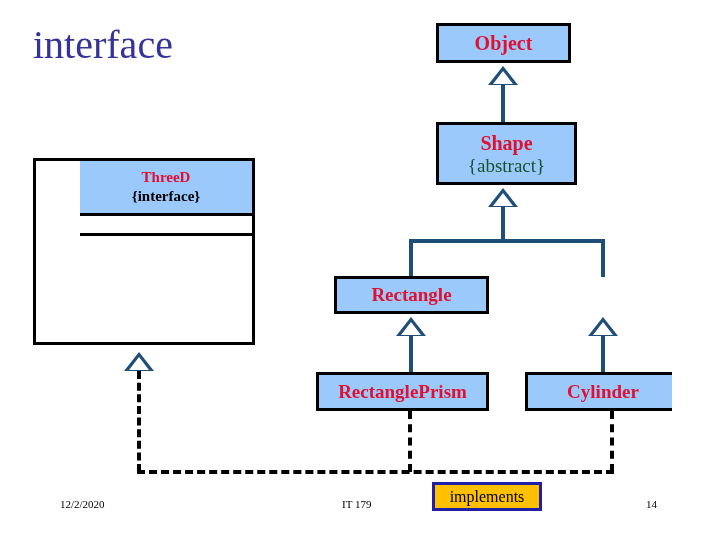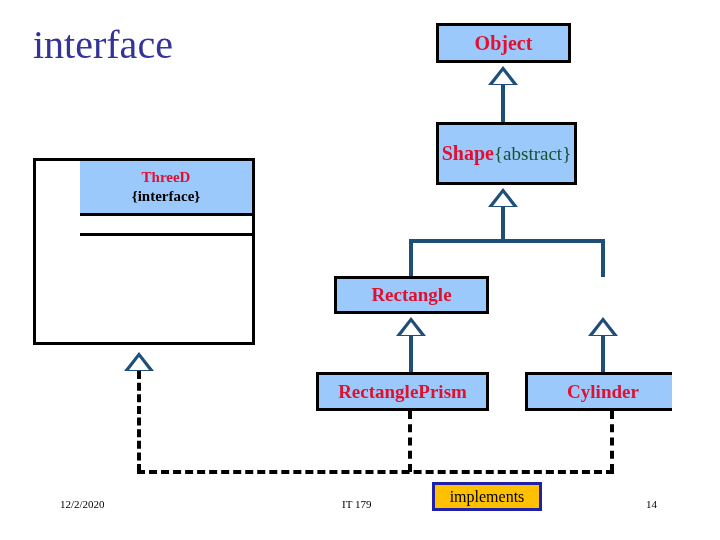--- a/index.html
+++ b/index.html
@@ -49,21 +49,21 @@
     white-space: nowrap;
   }
 
   
   #box-object { left: 436px; top: 23px; width: 135px; height: 40px; }
   #box-object .cls-name { font-size: 20px; }
 
   
   #box-shape {
     left: 436px; top: 122px; width: 141px; height: 63px;
-    flex-direction: row;
+    flex-direction: column;
     justify-content: center;
   }
   #box-shape .cls-name { font-size: 20px; margin-bottom: 1px; }
   #box-shape .cls-stereo {
     color: #14532d;
     font-size: 19px;
     line-height: 21px;
     white-space: nowrap;
   }
 

